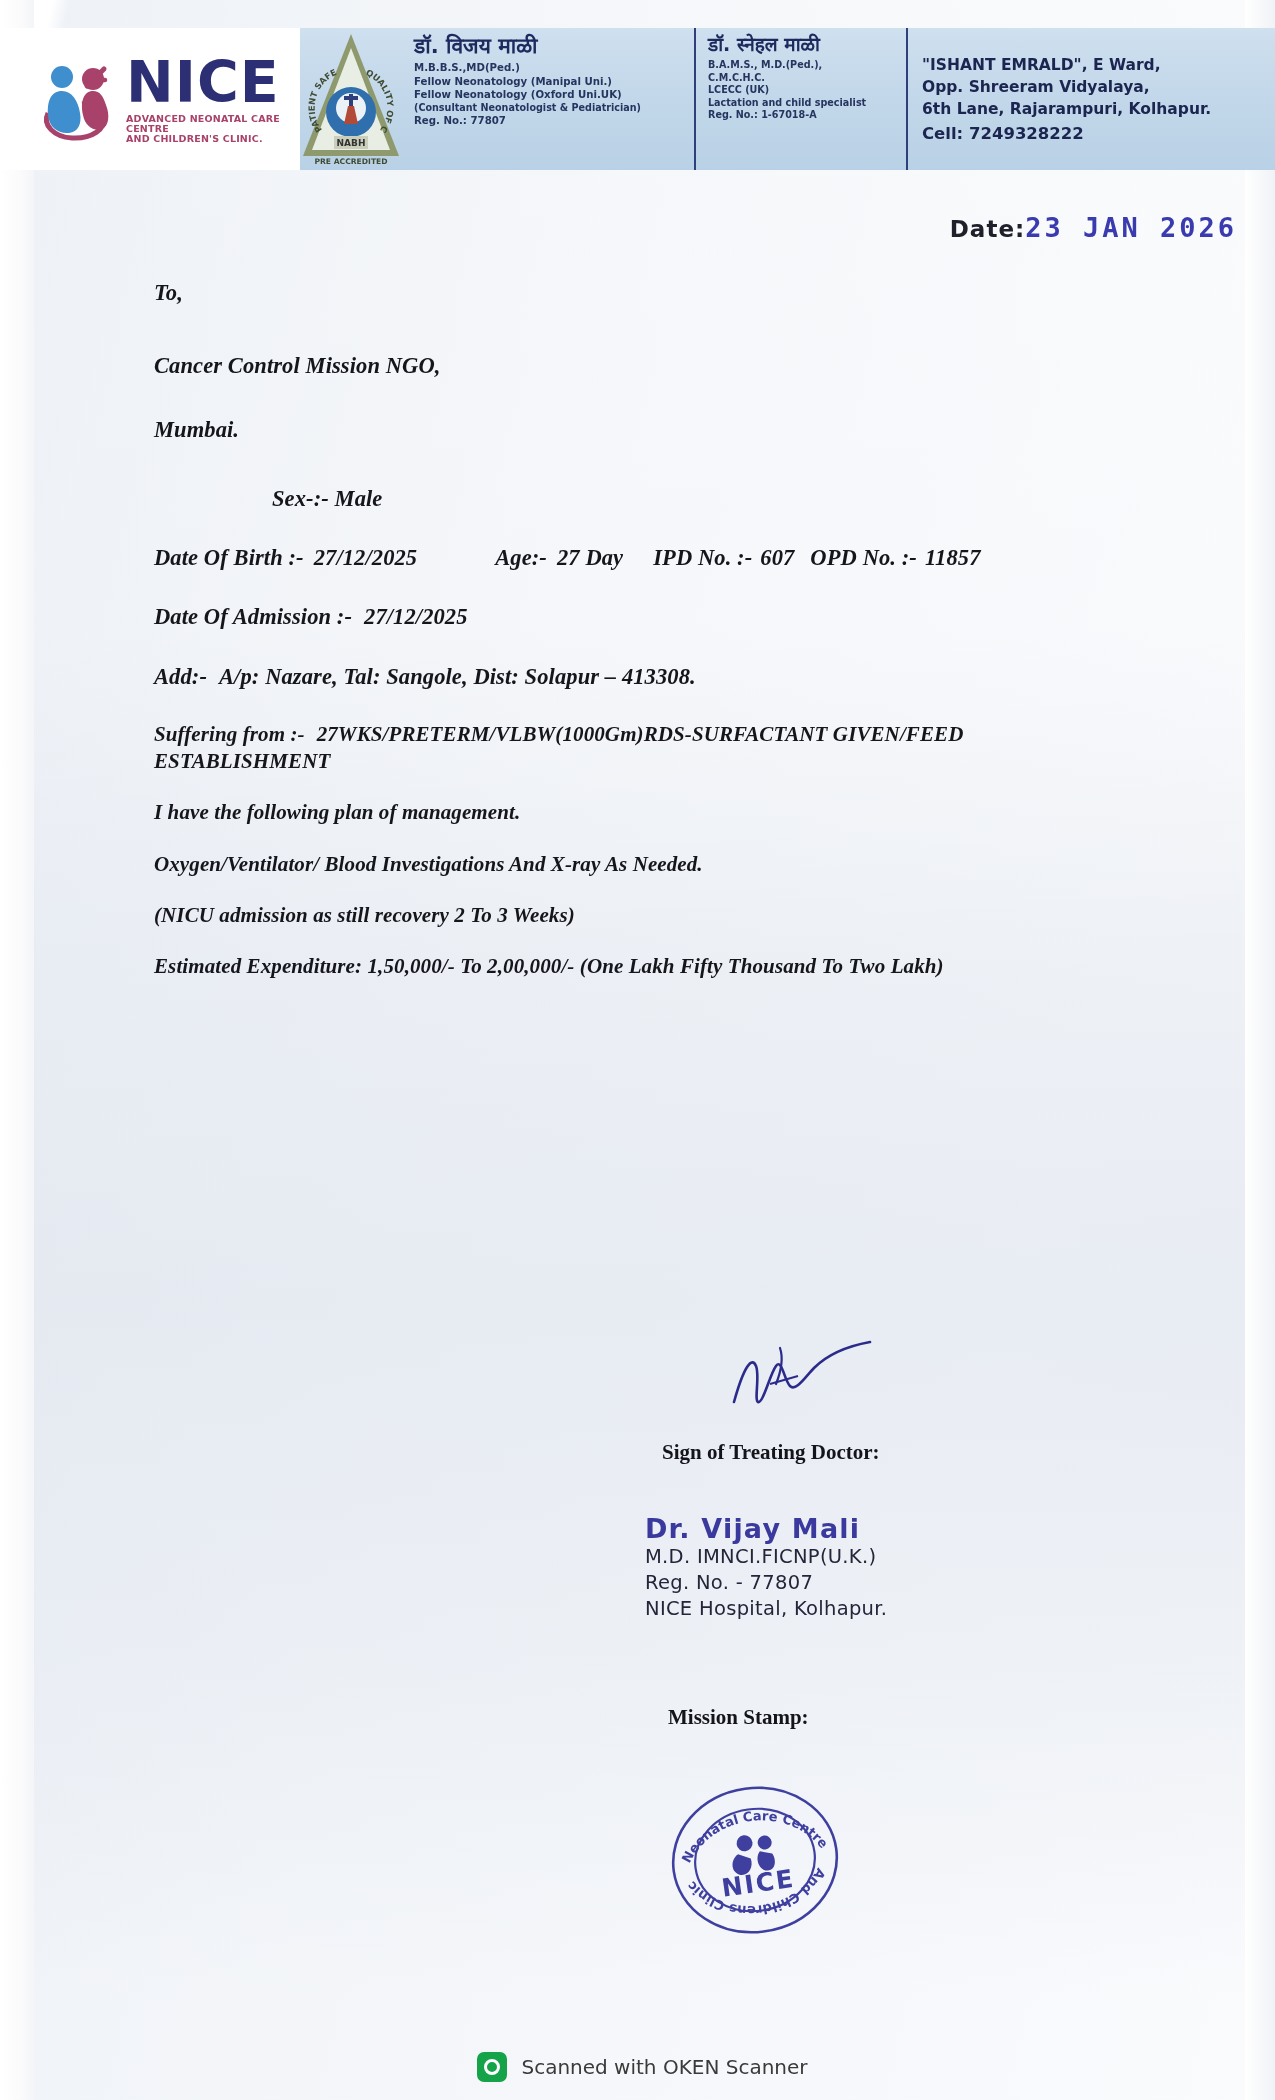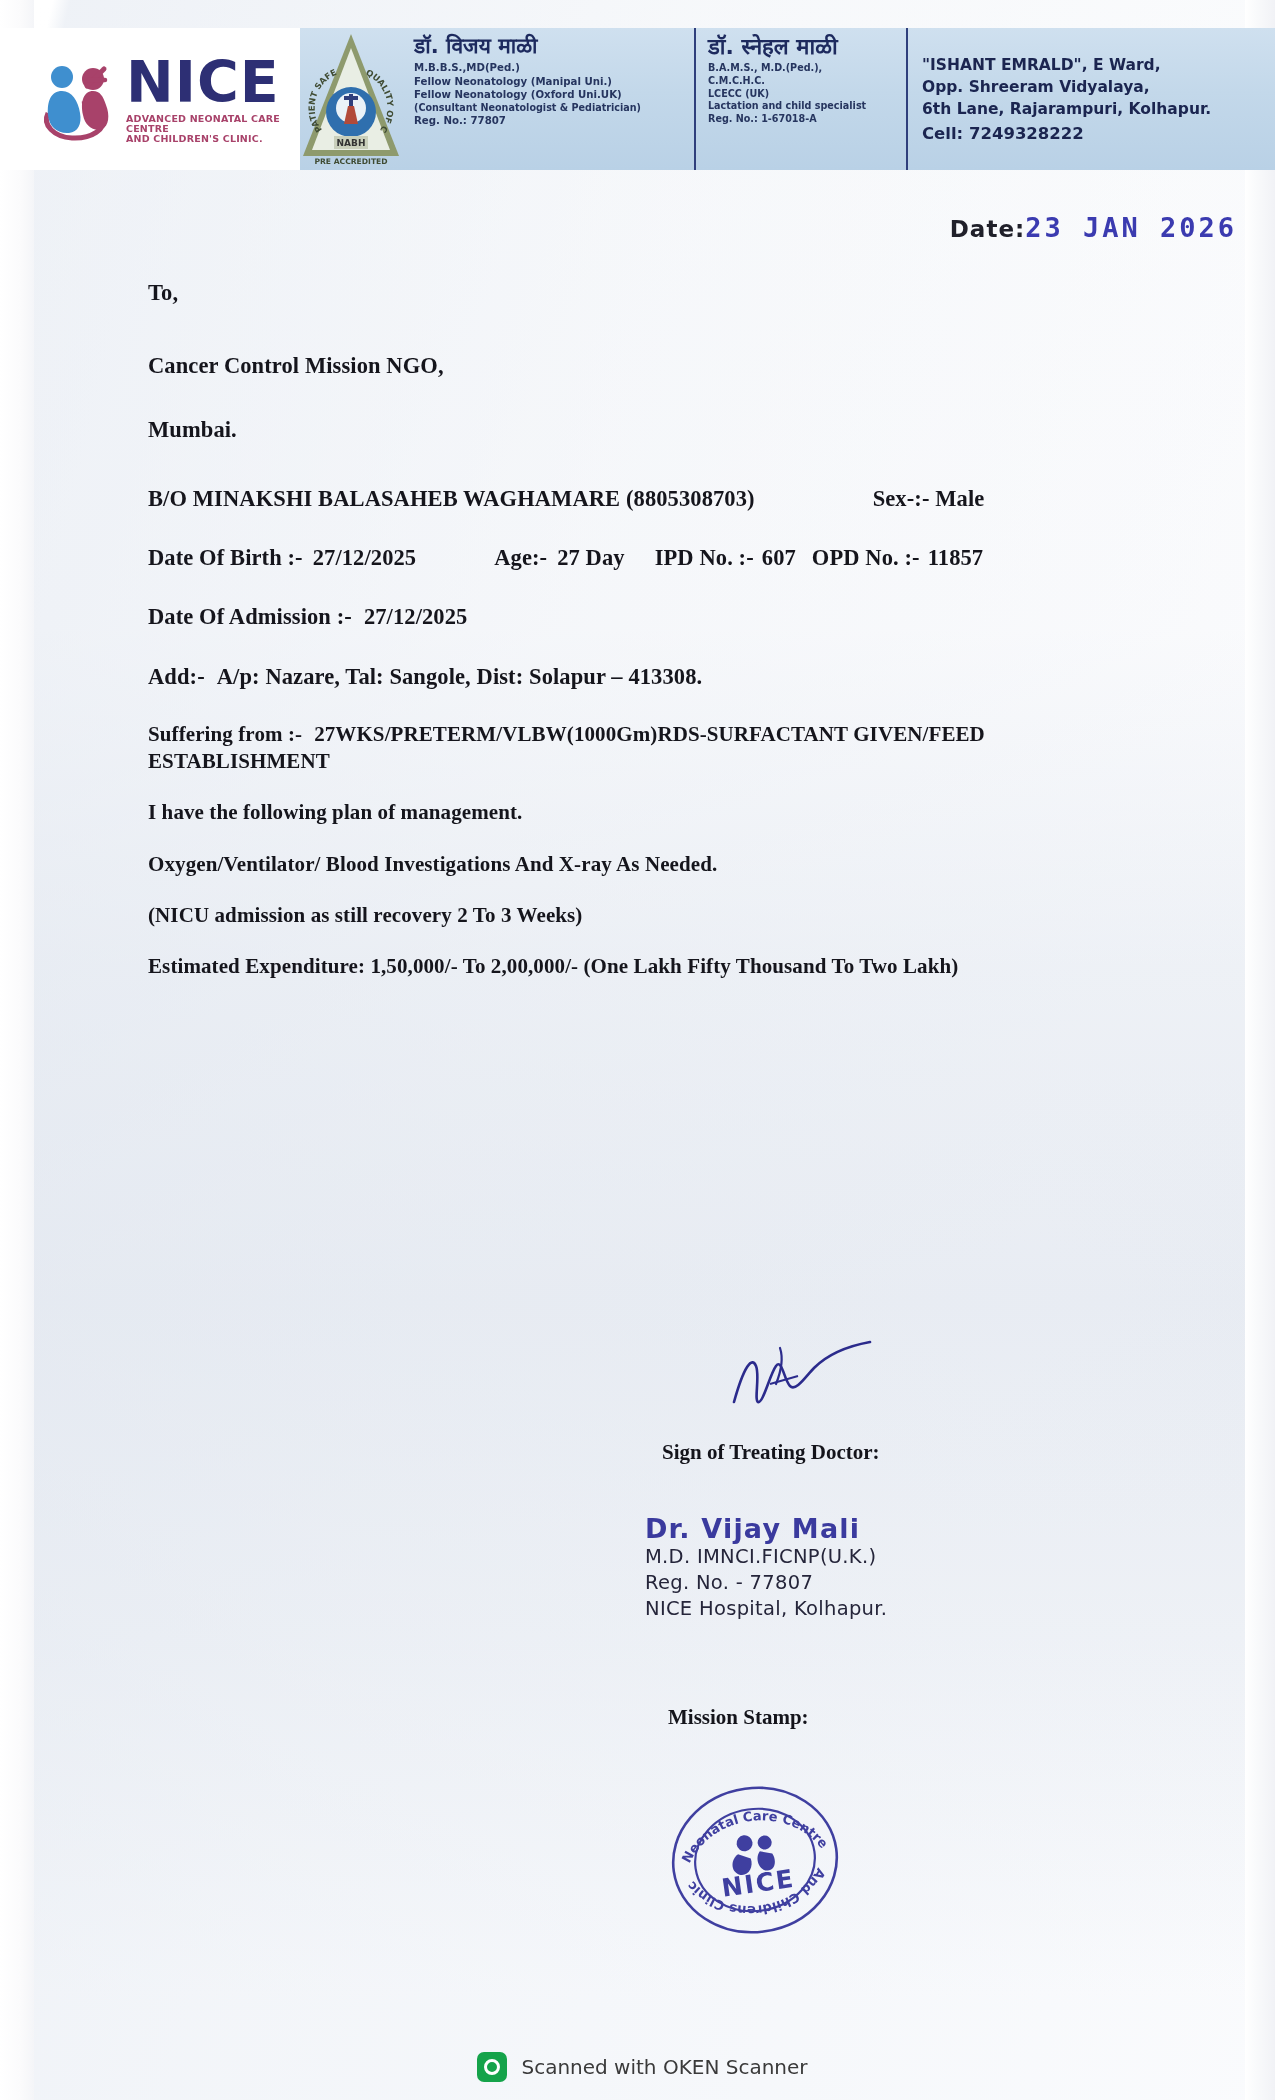--- a/index.html
+++ b/index.html
@@ -121,21 +121,21 @@
     justify-content: center;
   }
   .doc-name {
     font-family: "DejaVu Sans", sans-serif;
     font-weight: bold;
     font-size: 21px;
     color: #1d2a5e;
     line-height: 1.15;
     margin-bottom: 3px;
   }
-  .doc-name.small { font-size: 22px; }
+  .doc-name.small { font-size: 19px; }
   .doc-cred {
     font-family: "DejaVu Sans", sans-serif;
     font-size: 10.2px;
     font-weight: bold;
     color: #26355f;
     line-height: 1.32;
     white-space: nowrap;
   }
   .doc-cred.tiny { font-size: 9.6px; }
   .addr-line {
@@ -168,23 +168,24 @@
     font-size: 27px;
     font-weight: bold;
     color: #3b3bb0;
     letter-spacing: 3px;
     filter: blur(0.25px);
   }
 
   
   .body-area {
     position: absolute;
-    left: 148px;
+    left: 154px;
     top: 278px;
     width: 990px;
+    font-style: italic;
   }
   .ln {
     font-family: "Liberation Serif", serif;
     font-weight: bold;
     font-size: 22.5px;
     color: #15151c;
     letter-spacing: 0.1px;
     line-height: 1.3;
   }
   .sp-24 { height: 24px; }
@@ -375,21 +376,20 @@
   <div class="body-area">
 
     <div class="ln">To,</div>
     <div class="sp-44"></div>
     <div class="ln">Cancer Control Mission NGO,</div>
     <div class="sp-34"></div>
     <div class="ln">Mumbai.</div>
     <div class="sp-40"></div>
 
     <div class="row-flex">
-      <span class="ln">B/O MINAKSHI BALASAHEB WAGHAMARE (8805308703)</span>
       <span class="ln gap-sex">Sex-:- Male</span>
     </div>
     <div class="sp-30"></div>
 
     <div class="row-flex">
       <span class="ln">Date Of Birth :-</span>
       <span class="ln" style="margin-left:10px">27/12/2025</span>
       <span class="ln gap-age">Age:-</span>
       <span class="ln" style="margin-left:10px">27 Day</span>
       <span class="ln gap-ipd">IPD No. :-</span>

